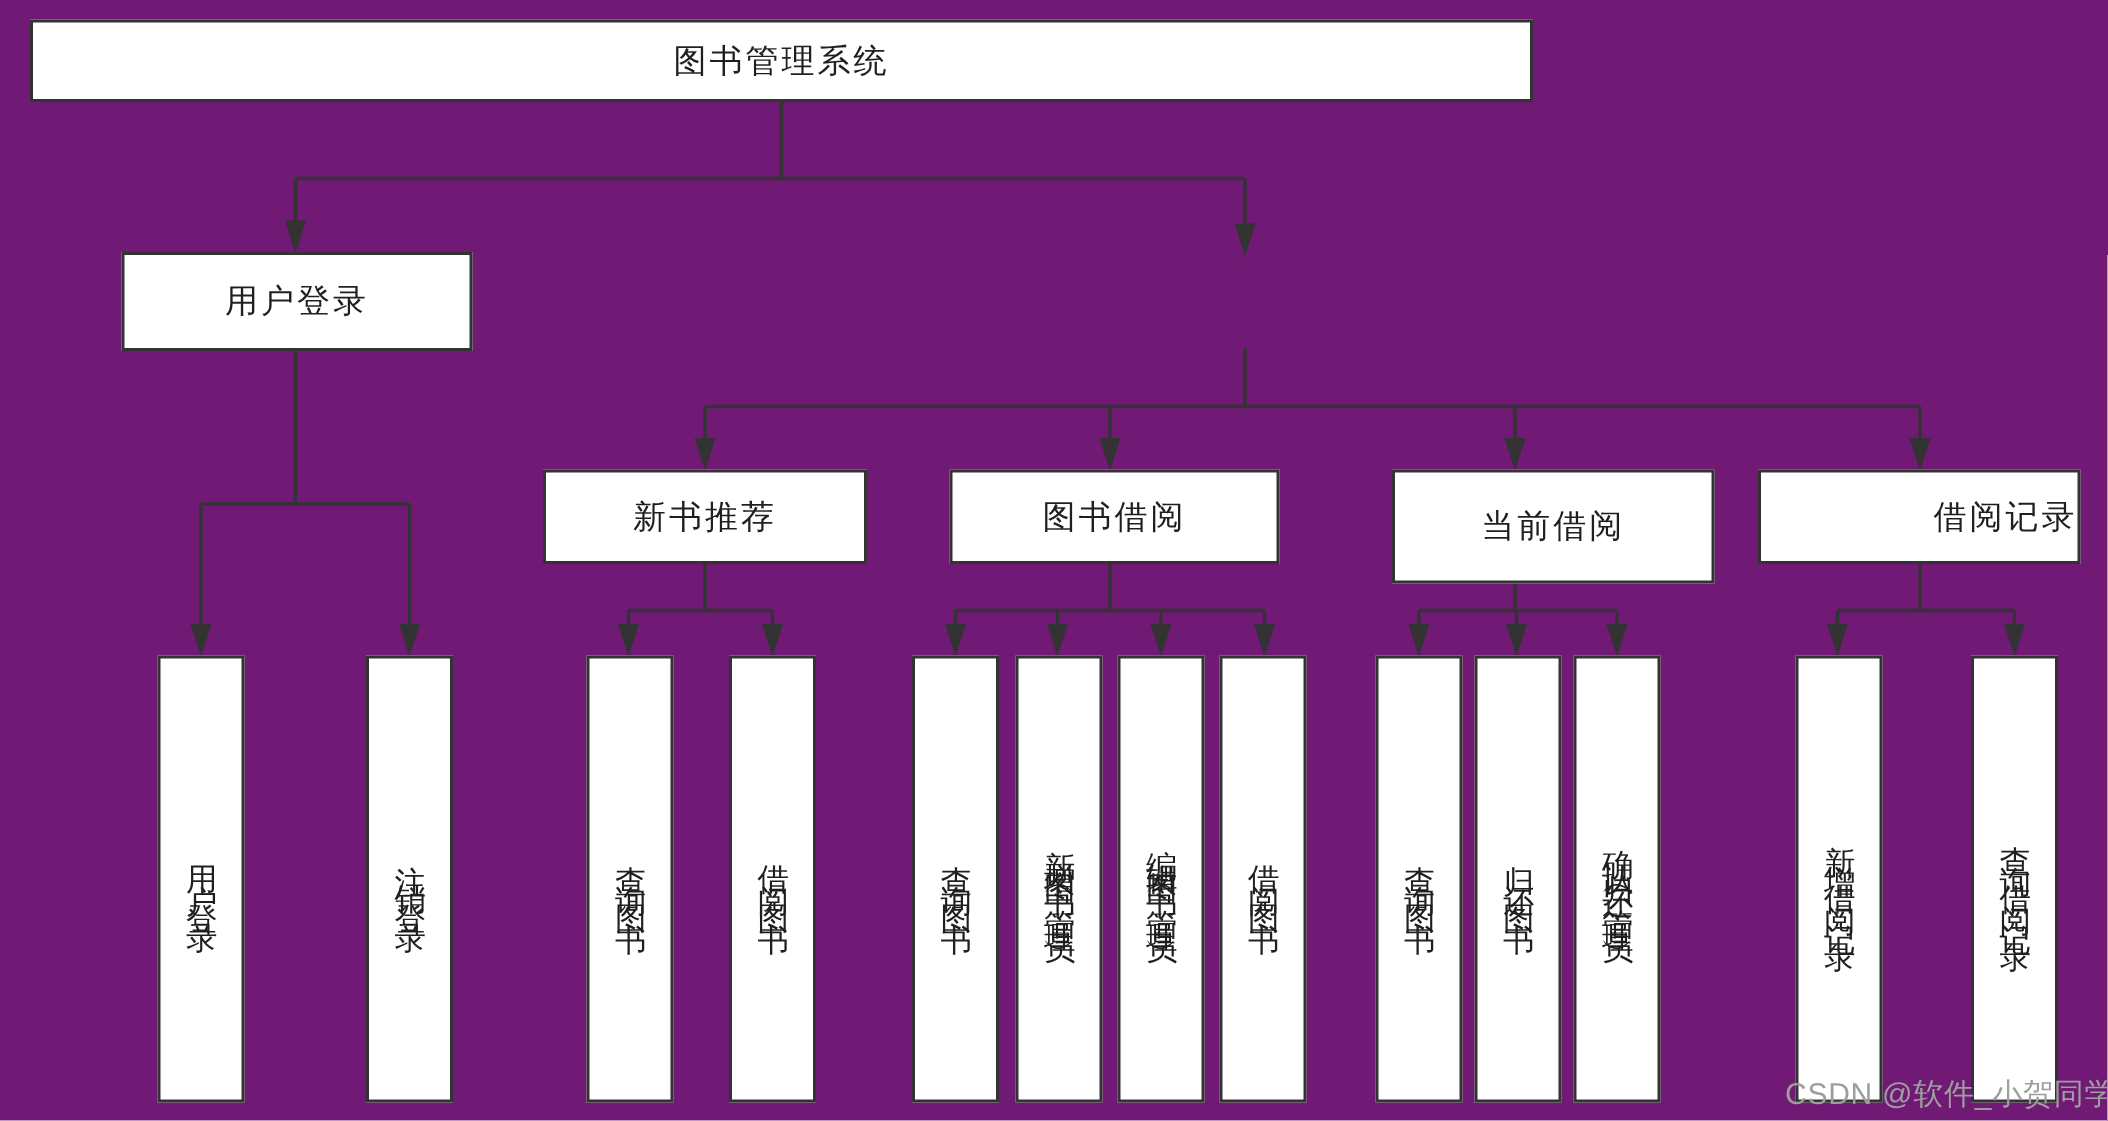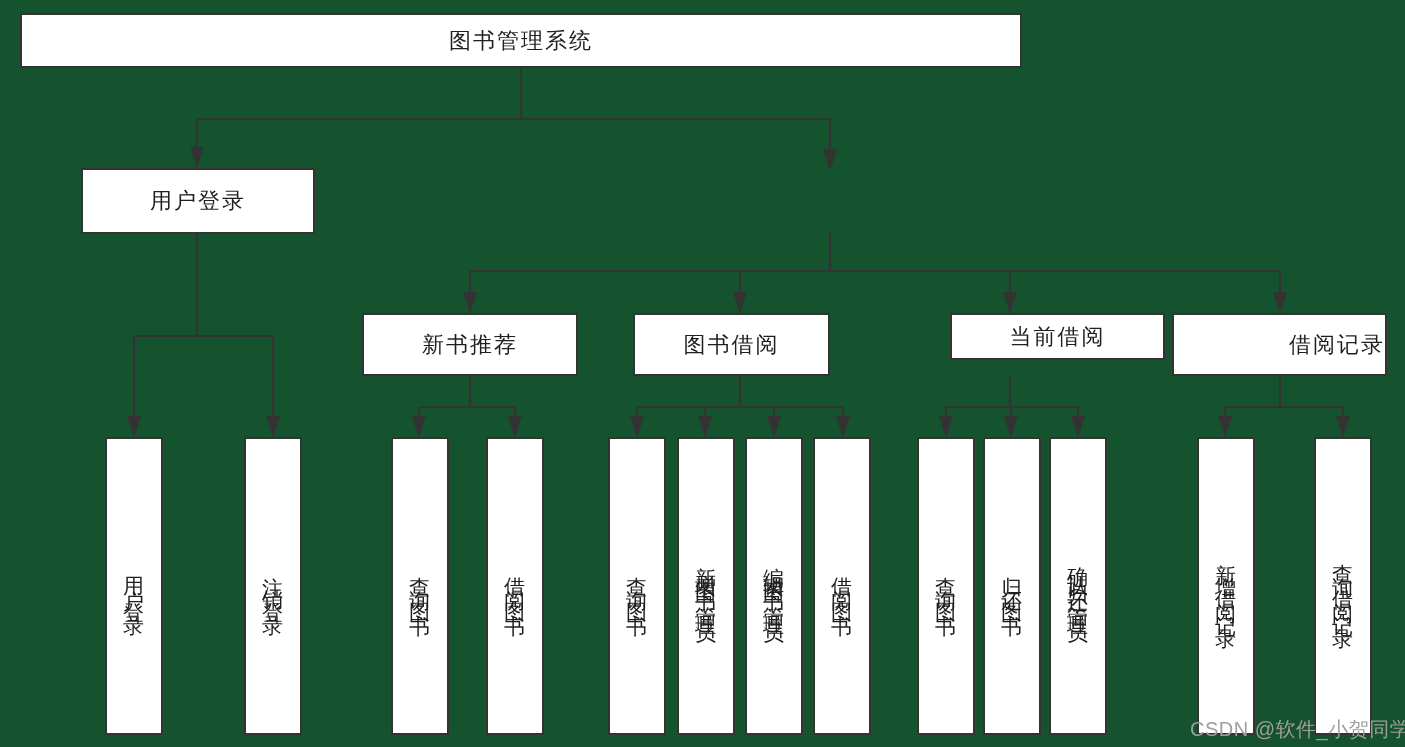--- a/index.html
+++ b/index.html
@@ -4,21 +4,21 @@
 <style>
   html, body {
     margin: 0;
     padding: 0;
     background: #ffffff;
   }
   .stage {
     position: relative;
     width: 1405px;
     height: 747px;
-    background: #14532d;
+    background: #701a75;
     font-family: "Liberation Sans", "DejaVu Sans", sans-serif;
     overflow: hidden;
   }
   .connectors {
     position: absolute;
     left: 0;
     top: 0;
   }
   .box {
     position: absolute;
@@ -127,24 +127,24 @@
     <span>图书管理系统</span>
   </div>
 
   <div class="box hbox" style="left:81px; top:168px; width:234px; height:66px;">
     <span>用户登录</span>
   </div>
 
   <div class="box hbox" style="left:362px; top:313px; width:216px; height:63px;">
     <span>新书推荐</span>
   </div>
-  <div class="box hbox" style="left:633px; top:313px; width:197px; height:63px;">
+  <div class="box hbox" style="left:633px; top:313px; width:220px; height:63px;">
     <span>图书借阅</span>
   </div>
-  <div class="box hbox" style="left:950px; top:313px; width:215px; height:47px;">
+  <div class="box hbox" style="left:928px; top:313px; width:215px; height:76px;">
     <span>当前借阅</span>
   </div>
   <div class="box hbox" style="left:1172px; top:313px; width:215px; height:63px;justify-content:flex-end;">
     <span>借阅记录</span>
   </div>
 
   <div class="box vbox" style="left:105px;">
     <span class="vtext">用户登录</span>
   </div>
   <div class="box vbox" style="left:244px;">

